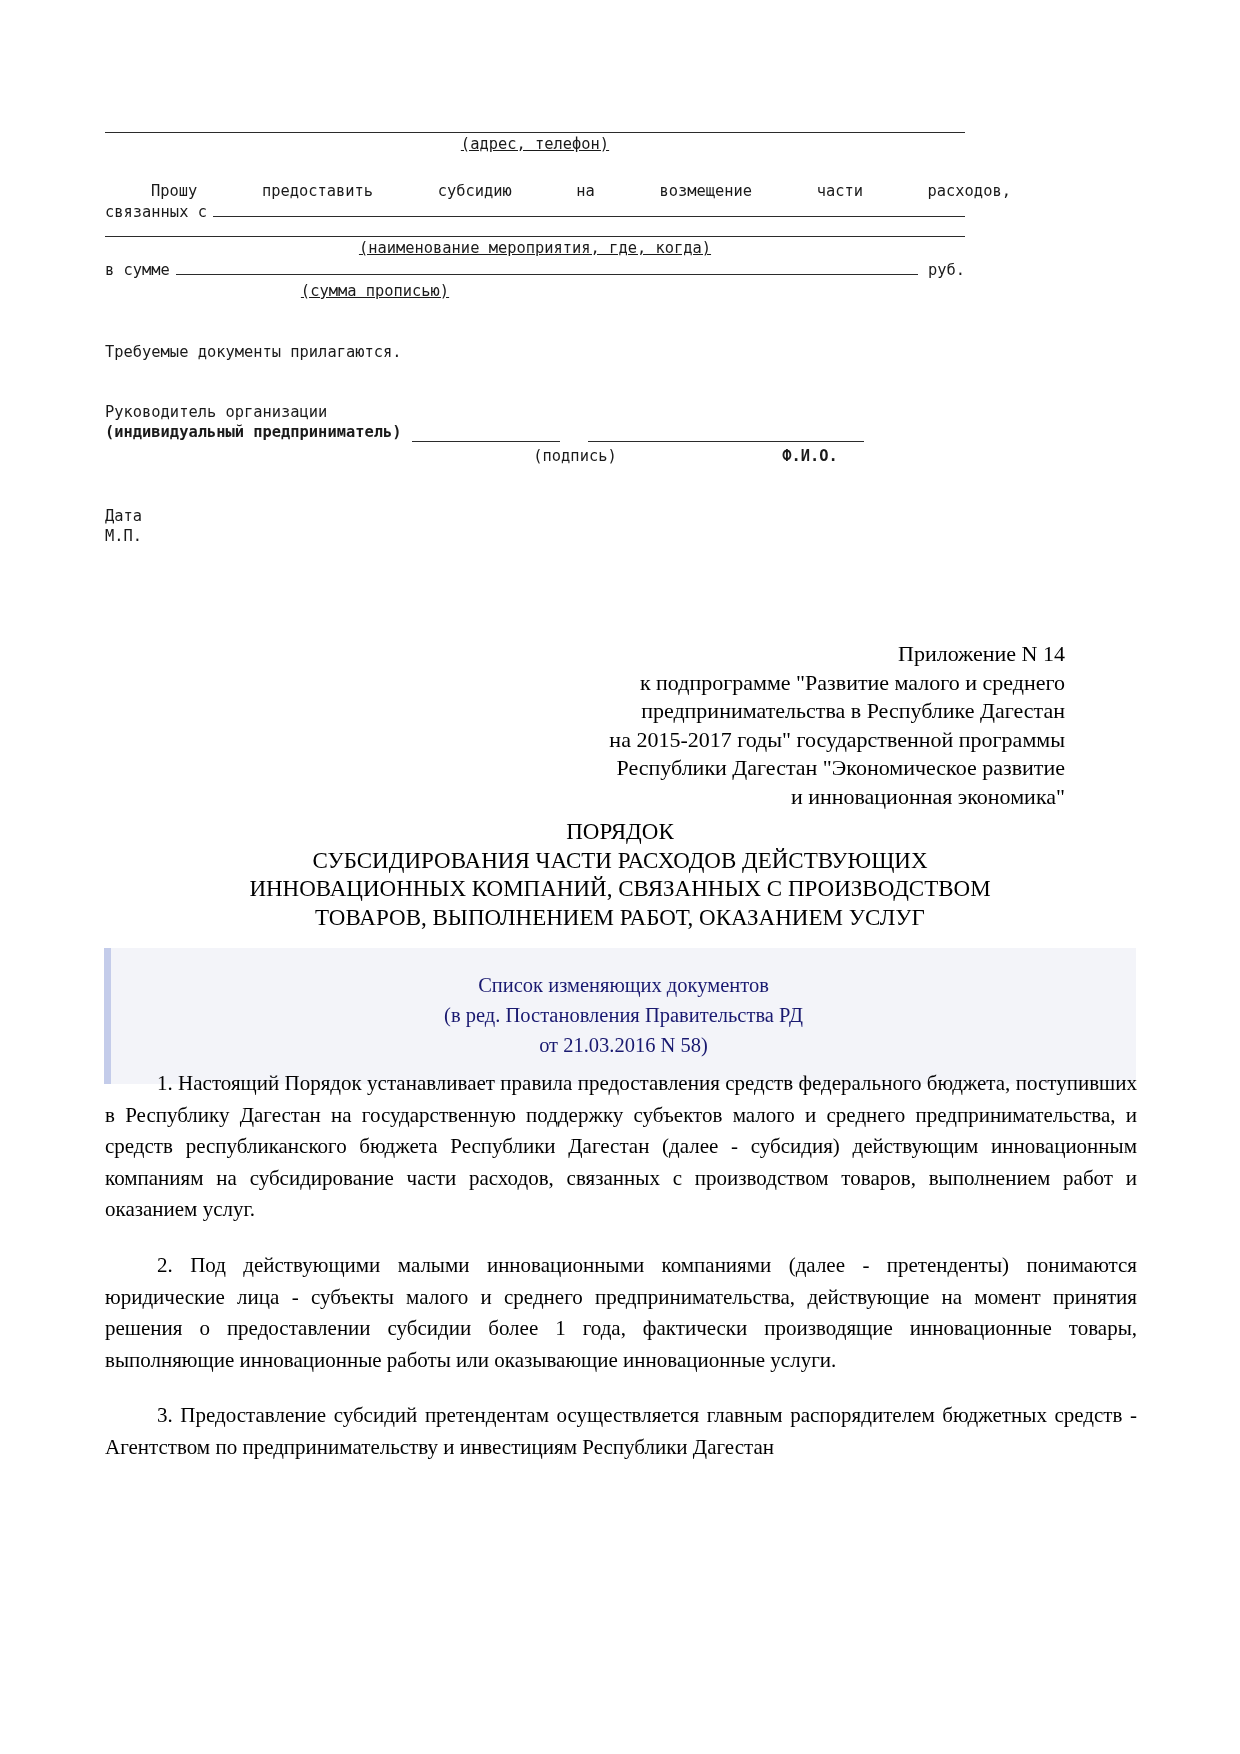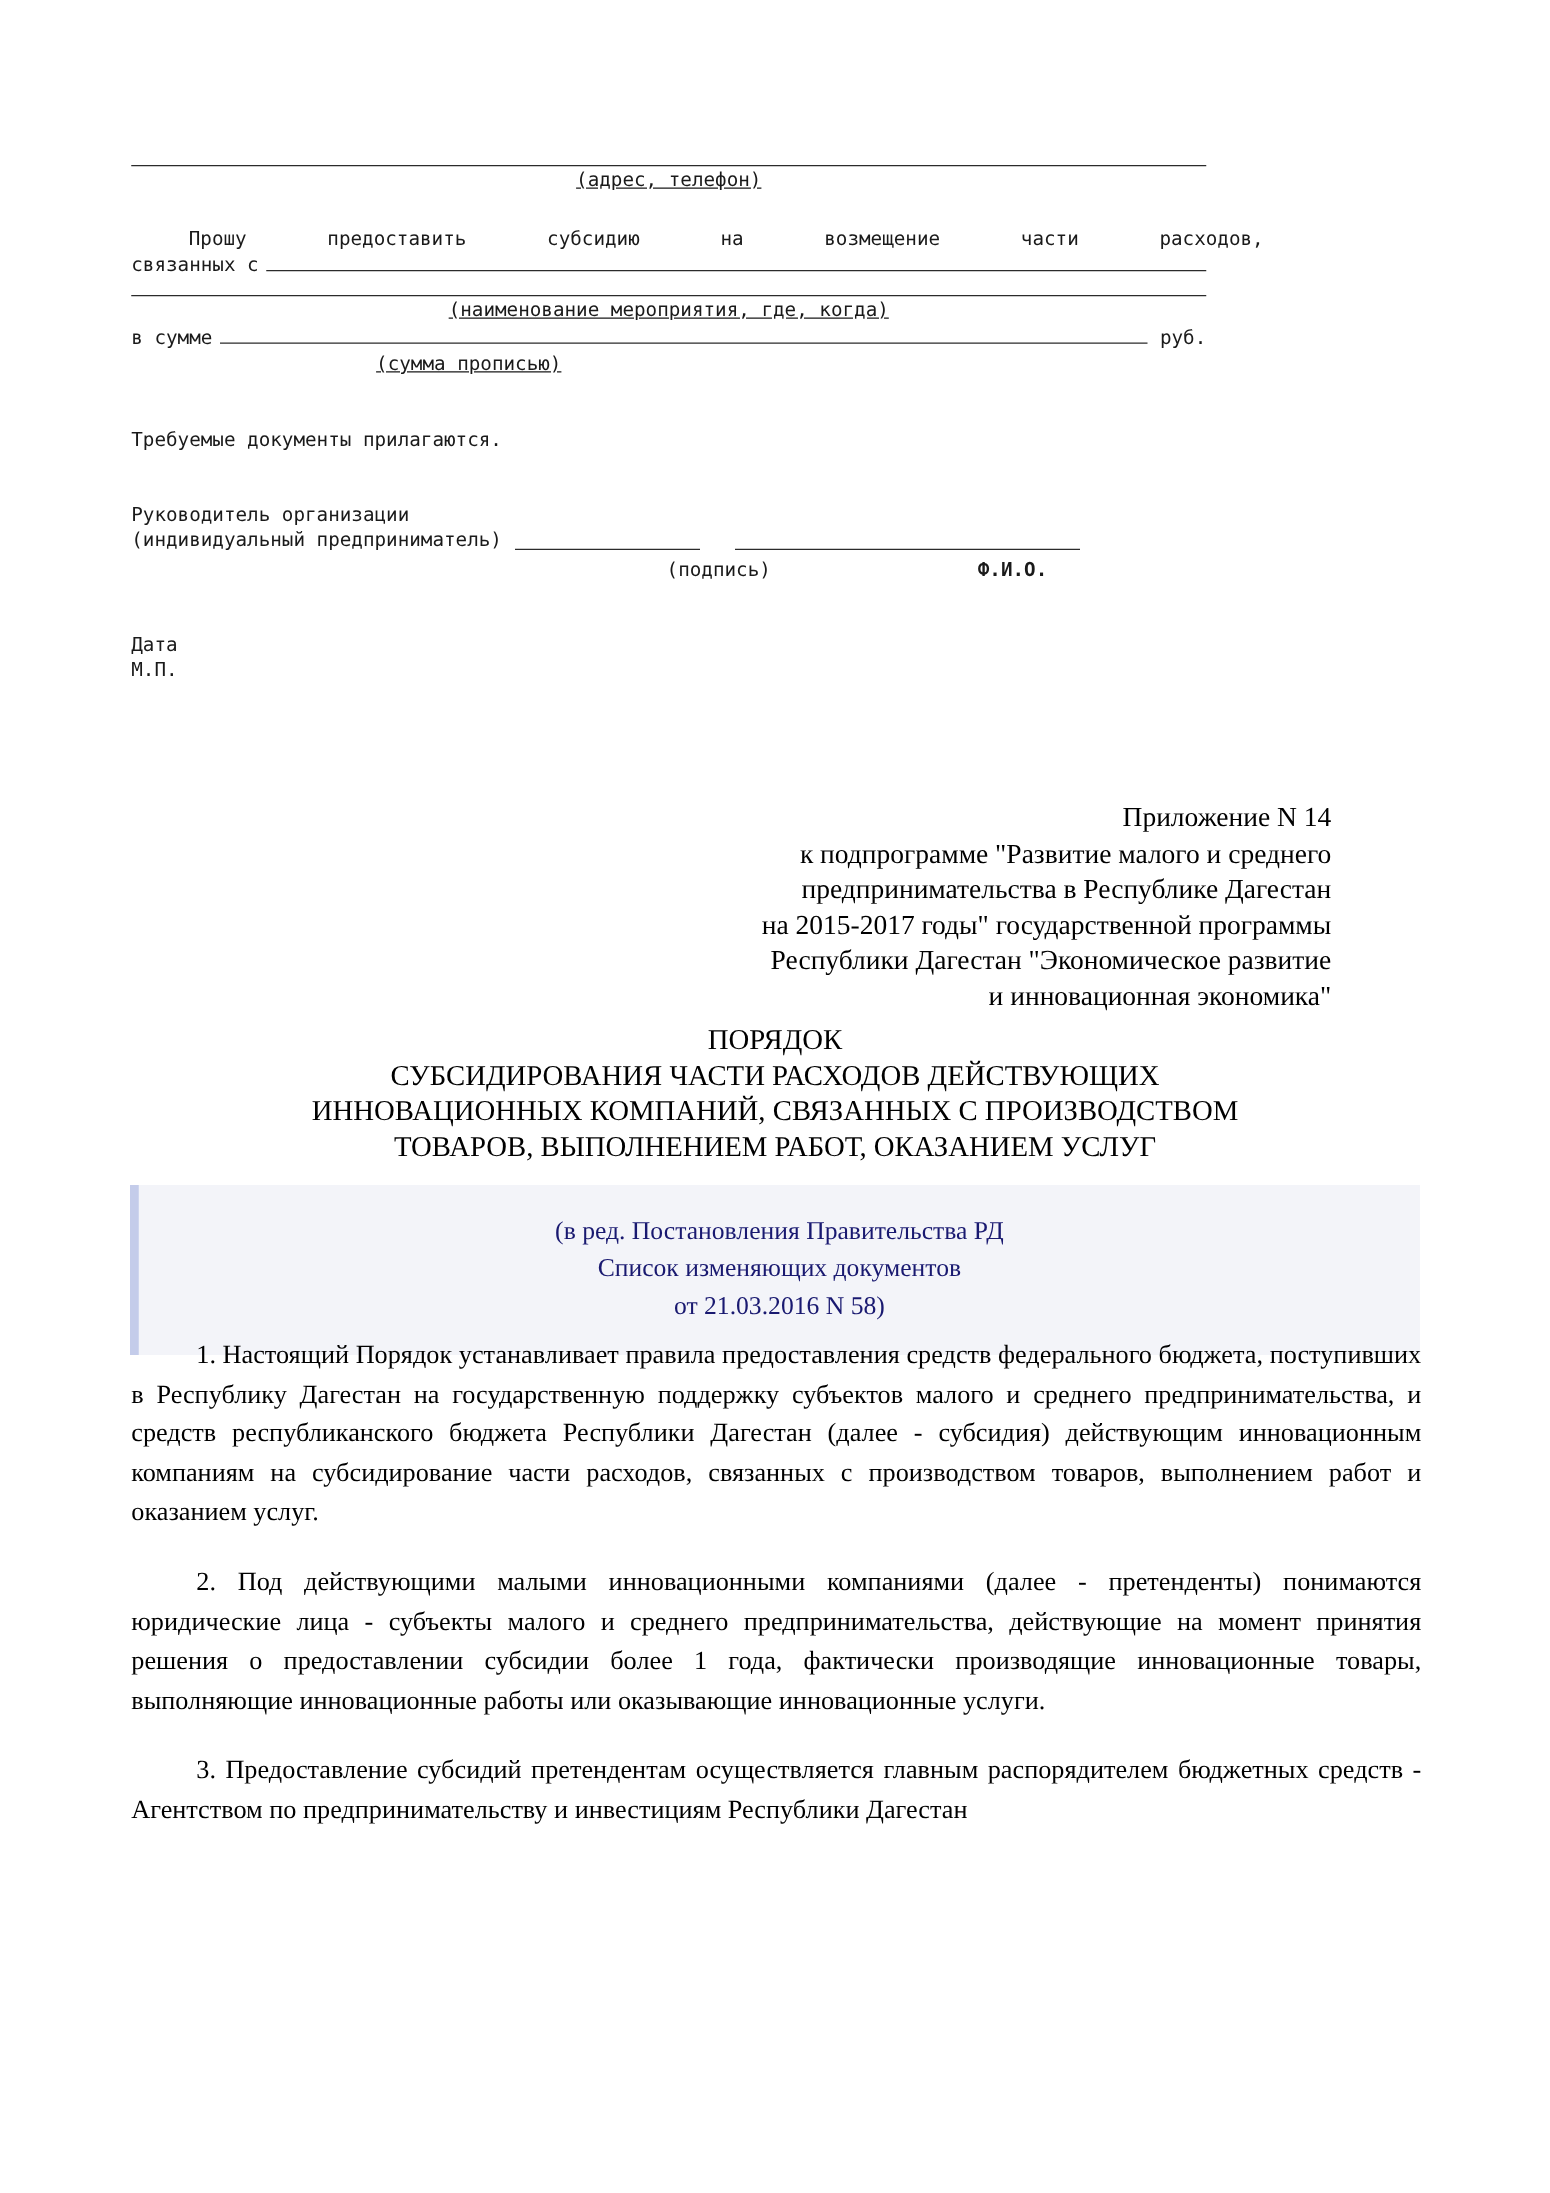--- a/index.html
+++ b/index.html
@@ -69,23 +69,24 @@
   .inline-row .fill {
     flex: 1 1 auto;
     border-bottom: 1.4px solid #2b2b2b;
     height: 15px;
     margin-left: 6px;
   }
   .inline-row .tail { white-space: pre; margin-left: 10px; }
 
   .sig-row {
     display: flex;
-    align-items: center;
+    align-items: flex-end;
     width: 100%;
     white-space: pre;
+    font-weight: bold;
   }
   .sig-line-a {
     width: 148px;
     border-bottom: 1.4px solid #2b2b2b;
     height: 14px;
     margin-left: 10px;
   }
   .sig-line-b {
     width: 276px;
     border-bottom: 1.4px solid #2b2b2b;
@@ -234,22 +235,22 @@
   </div>
 
   <div class="serif doc-title">
     <span class="ln">ПОРЯДОК</span>
     <span class="ln">СУБСИДИРОВАНИЯ ЧАСТИ РАСХОДОВ ДЕЙСТВУЮЩИХ</span>
     <span class="ln">ИННОВАЦИОННЫХ КОМПАНИЙ, СВЯЗАННЫХ С ПРОИЗВОДСТВОМ</span>
     <span class="ln">ТОВАРОВ, ВЫПОЛНЕНИЕМ РАБОТ, ОКАЗАНИЕМ УСЛУГ</span>
   </div>
 
   <div class="serif changes-box">
+    <span class="ln">Список изменяющих документов</span>
     <span class="ln">(в ред. Постановления Правительства РД</span>
-    <span class="ln">Список изменяющих документов</span>
     <span class="ln">от 21.03.2016 N 58)</span>
   </div>
 
   <div class="serif body-text">
     <p>1. Настоящий Порядок устанавливает правила предоставления средств федерального бюджета, поступивших в Республику Дагестан на государственную поддержку субъектов малого и среднего предпринимательства, и средств республиканского бюджета Республики Дагестан (далее - субсидия) действующим инновационным компаниям на субсидирование части расходов, связанных с производством товаров, выполнением работ и оказанием услуг.</p>
     <p>2. Под действующими малыми инновационными компаниями (далее - претенденты) понимаются юридические лица - субъекты малого и среднего предпринимательства, действующие на момент принятия решения о предоставлении субсидии более 1 года, фактически производящие инновационные товары, выполняющие инновационные работы или оказывающие инновационные услуги.</p>
     <p>3. Предоставление субсидий претендентам осуществляется главным распорядителем бюджетных средств - Агентством по предпринимательству и инвестициям Республики Дагестан</p>
   </div>
 
 </div>

